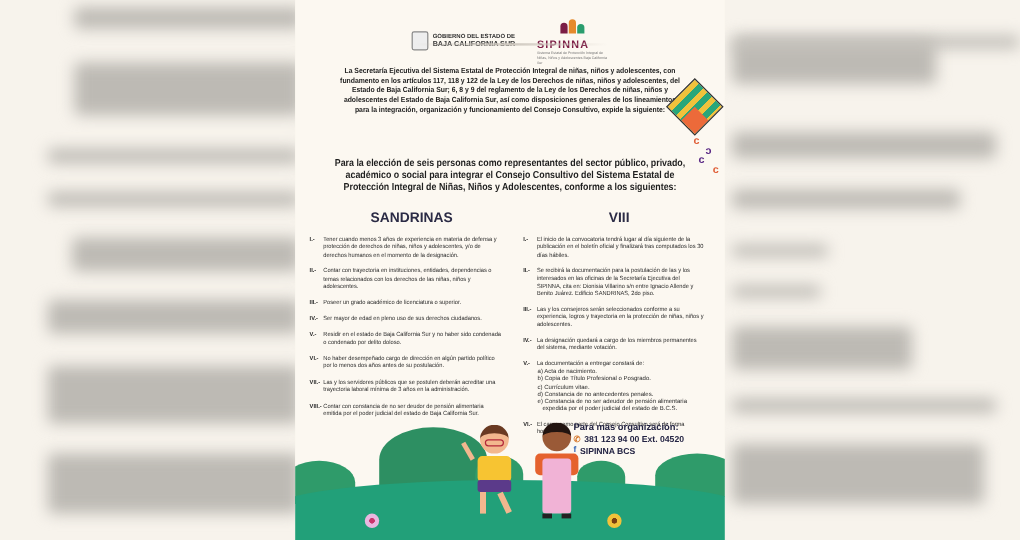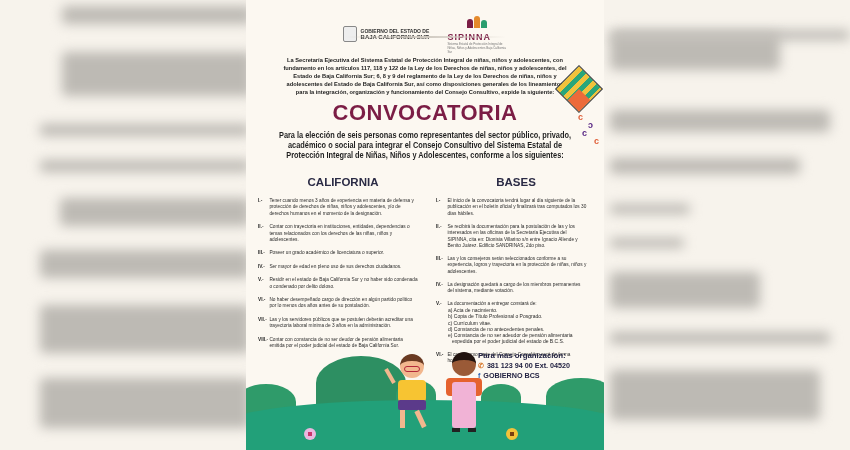--- a/index.html
+++ b/index.html
@@ -102,32 +102,31 @@
       <div>
         <div class="sip-name">SIPINNA</div>
         <div class="sip-sub" style="width:60px;">Sistema Estatal de Protección Integral de Niñas, Niños y Adolescentes Baja California Sur</div>
       </div>
     </div>
   </div>
   <div class="logo-rule"></div>
 
   <p class="intro">La Secretaría Ejecutiva del Sistema Estatal de Protección Integral de niñas, niños y adolescentes, con fundamento en los artículos 117, 118 y 122 de la Ley de los Derechos de niñas, niños y adolescentes, del Estado de Baja California Sur; 6, 8 y 9 del reglamento de la Ley de los Derechos de niñas, niños y adolescentes del Estado de Baja California Sur, así como disposiciones generales de los lineamientos para la integración, organización y funcionamiento del Consejo Consultivo, expide la siguiente:</p>
 
-  <h1 class="title">CONVOCATORIA</h1>
 
   <p class="purpose">Para la elección de seis personas como representantes del sector público, privado, académico o social para integrar el Consejo Consultivo del Sistema Estatal de Protección Integral de Niñas, Niños y Adolescentes, conforme a los siguientes:</p>
 
   <div class="kite"></div>
   <div class="kite-tail" style="top:112px;left:332px;color:#e0603a;">c</div>
   <div class="kite-tail" style="top:120px;left:342px;color:#5b2a86;">ɔ</div>
   <div class="kite-tail" style="top:128px;left:336px;color:#5b2a86;">c</div>
   <div class="kite-tail" style="top:136px;left:348px;color:#e0603a;">c</div>
 
   <div class="col left">
-    <h2 class="col-head">CALIFORNIA</h2>
+    <h2 class="col-head">SANDRINAS</h2>
     <div class="item">
         <span class="num">I.-</span>
         <span class="txt">Tener cuando menos 3 años de experiencia en materia de defensa y protección de derechos de niñas, niños y adolescentes, y/o de derechos humanos en el momento de la designación.</span>
       </div>
     <div class="item">
         <span class="num">II.-</span>
         <span class="txt">Contar con trayectoria en instituciones, entidades, dependencias o temas relacionados con los derechos de las niñas, niños y adolescentes.</span>
       </div>
     <div class="item">
         <span class="num">III.-</span>
@@ -149,21 +148,21 @@
         <span class="num">VII.-</span>
         <span class="txt">Las y los servidores públicos que se postulen deberán acreditar una trayectoria laboral mínima de 3 años en la administración.</span>
       </div>
     <div class="item">
         <span class="num">VIII.-</span>
         <span class="txt">Contar con constancia de no ser deudor de pensión alimentaria emitida por el poder judicial del estado de Baja California Sur.</span>
       </div>
   </div>
 
   <div class="col right">
-    <h2 class="col-head">BASES</h2>
+    <h2 class="col-head">VIII</h2>
     <div class="item">
         <span class="num">I.-</span>
         <span class="txt">El inicio de la convocatoria tendrá lugar al día siguiente de la publicación en el boletín oficial y finalizará tras computados los 30 días hábiles.</span>
       </div>
     <div class="item">
         <span class="num">II.-</span>
         <span class="txt">Se recibirá la documentación para la postulación de las y los interesados en las oficinas de la Secretaría Ejecutiva del SIPINNA, cita en: Dionisia Villarino s/n entre Ignacio Allende y Benito Juárez. Edificio SANDRINAS, 2do piso.</span>
       </div>
     <div class="item">
         <span class="num">III.-</span>
@@ -222,16 +221,16 @@
   </div>
 
   <div class="contact">
     <div class="head">Para más organización:</div>
     <div class="row">
       <span class="ic-phone">✆</span>
       <span>381 123 94 00  Ext. 04520</span>
     </div>
     <div class="row">
       <span class="ic-fb">f</span>
-      <span>GOBIERNO BCS</span>
+      <span>SIPINNA BCS</span>
     </div>
   </div>
 </div>
 
 </body></html>

